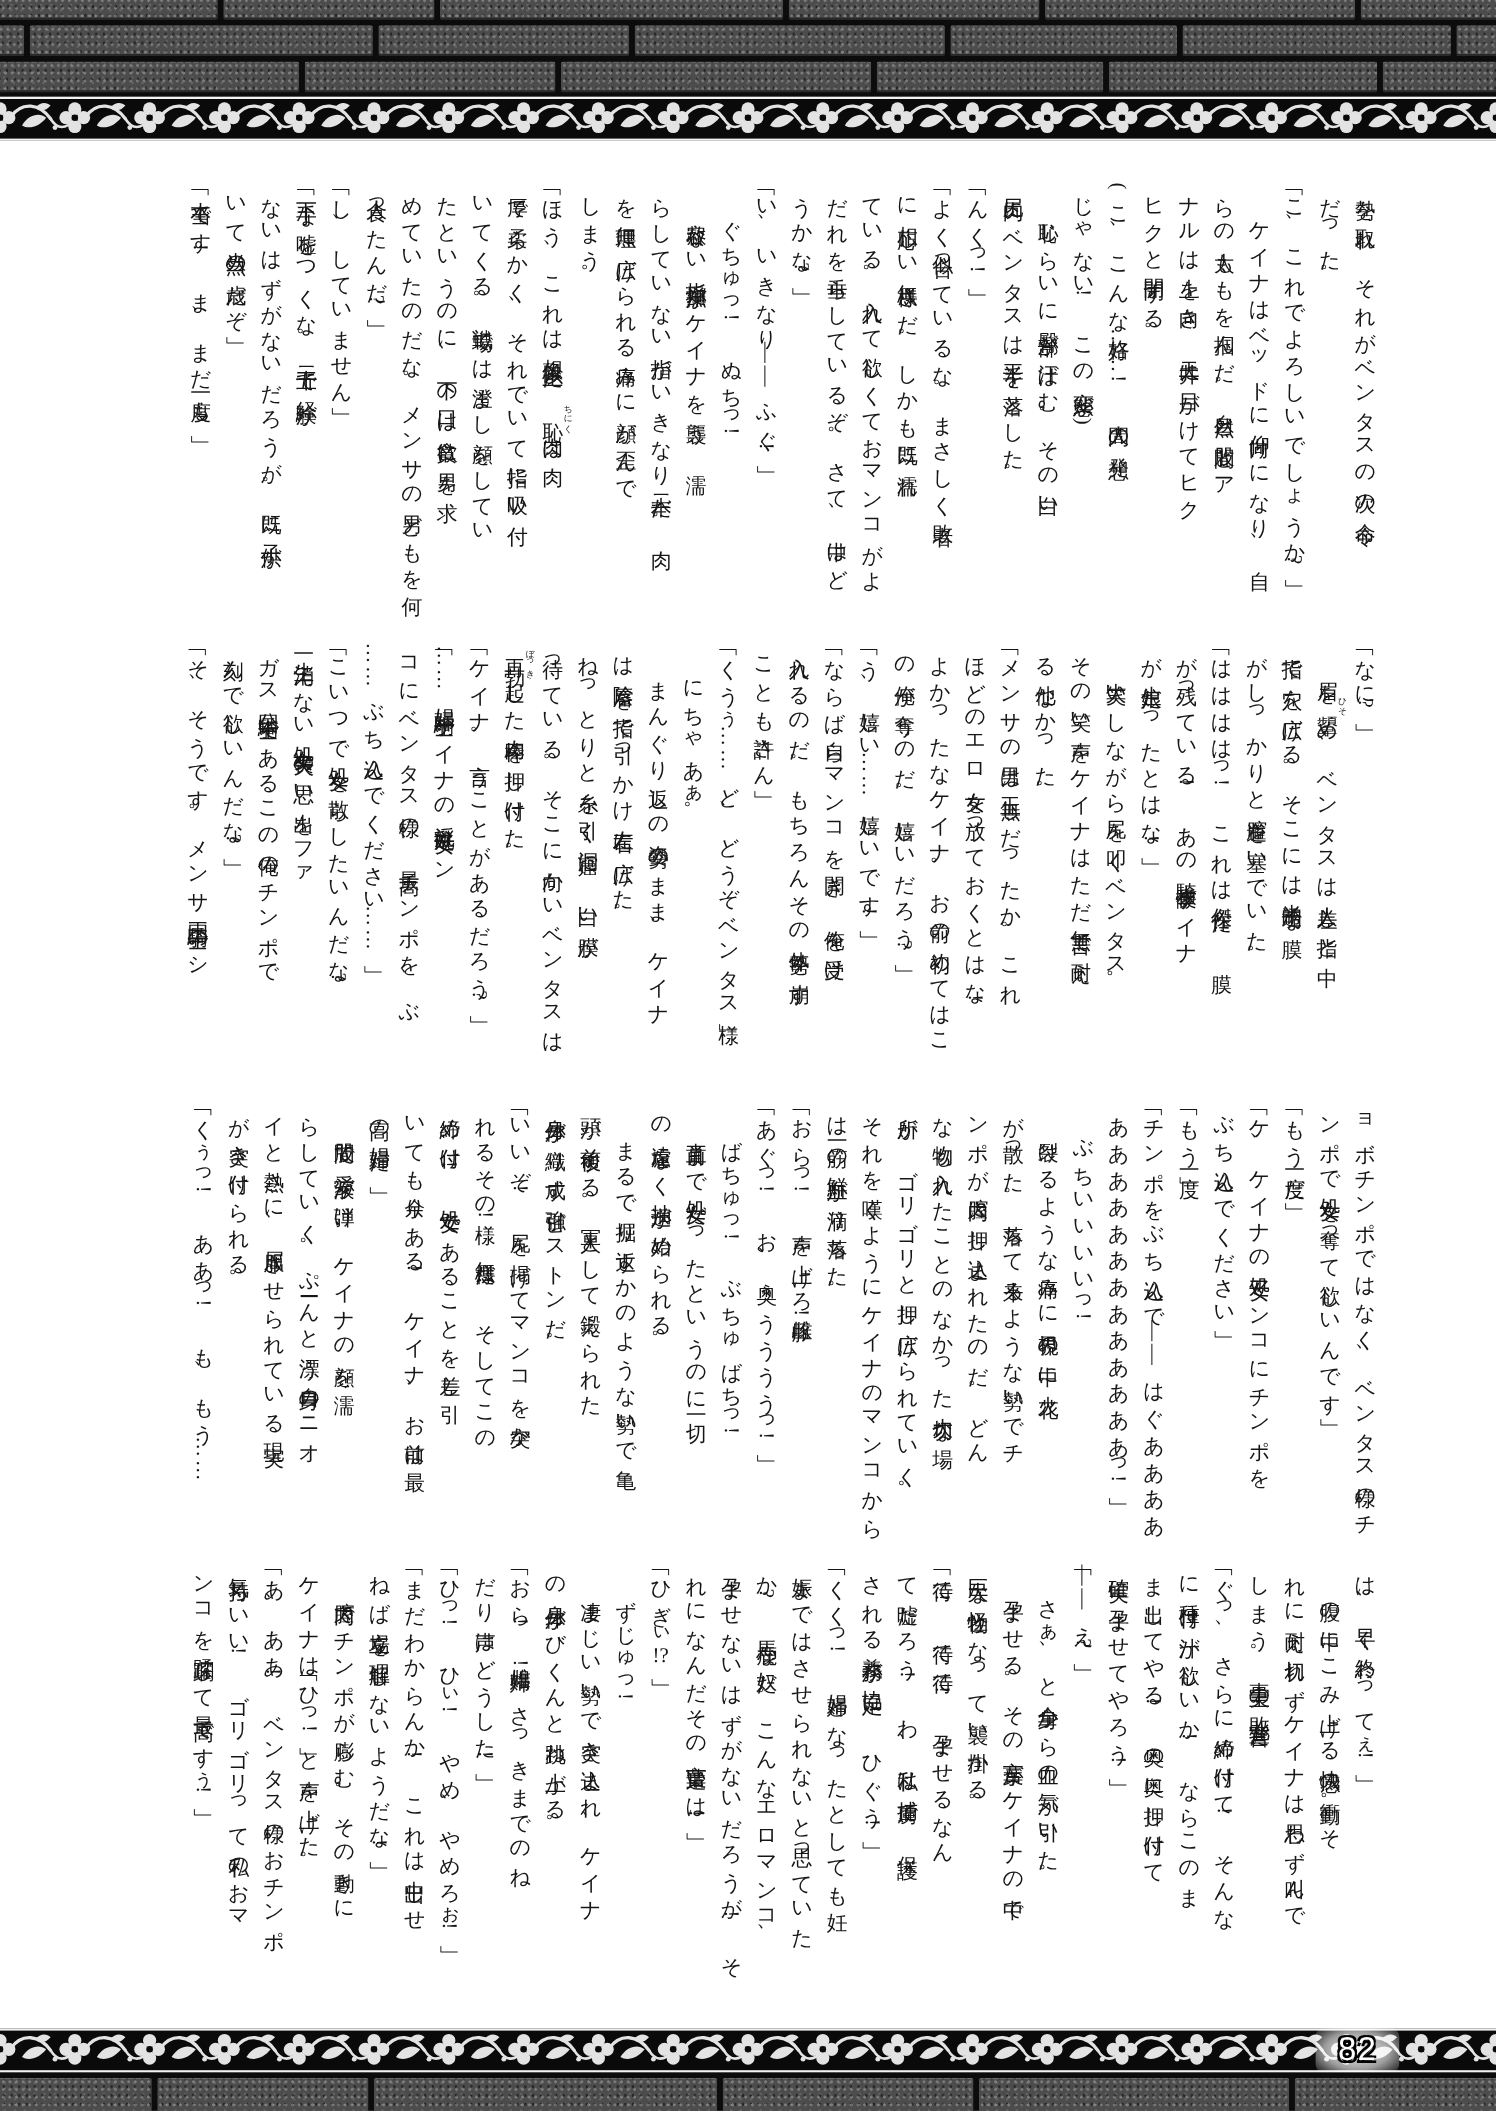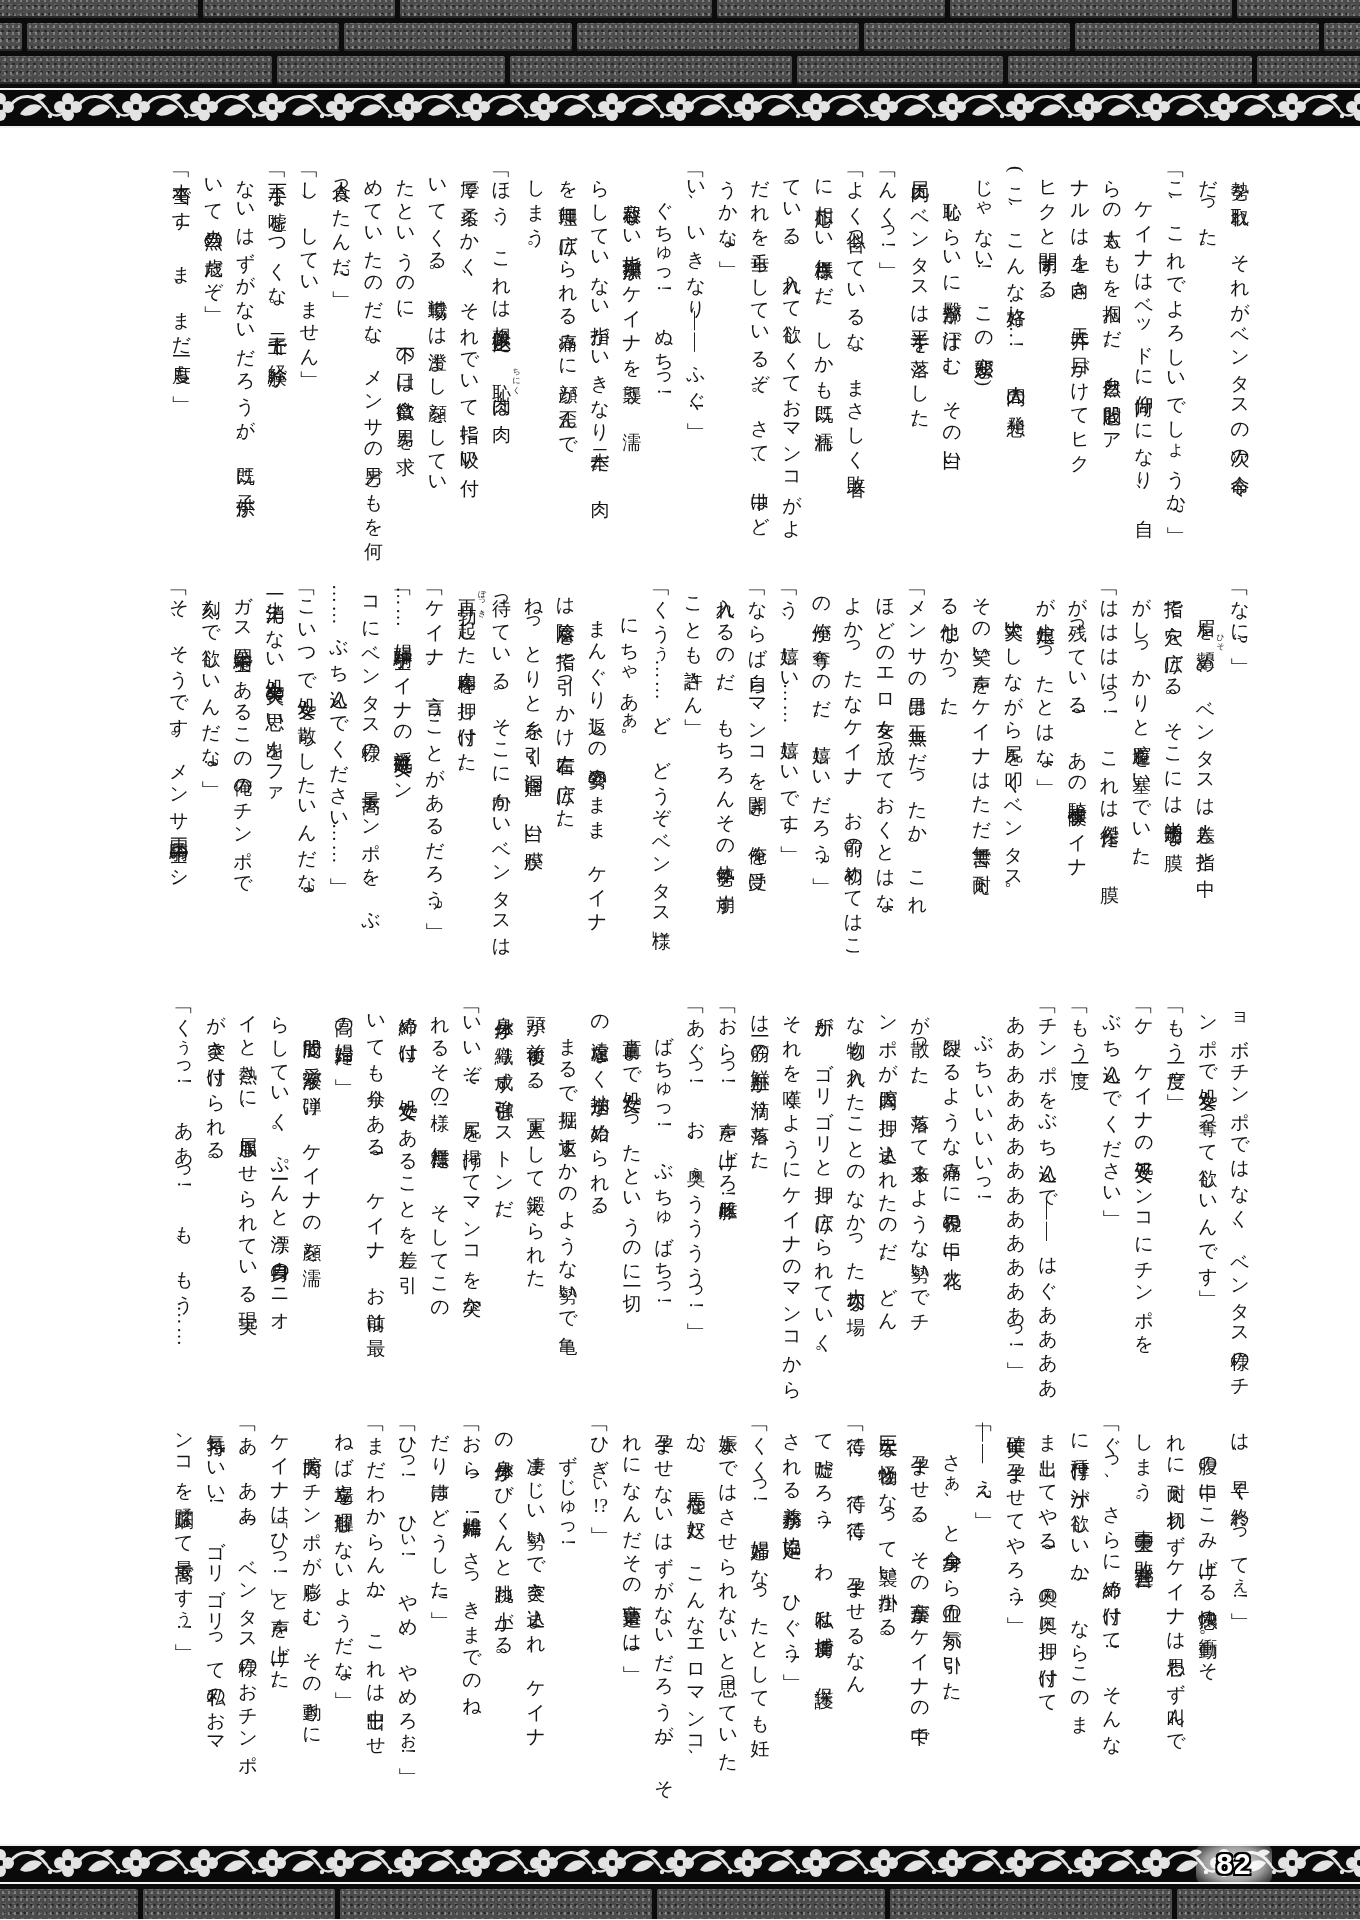--- a/index.html
+++ b/index.html
@@ -41,21 +41,21 @@
   .ornament svg{display:block;width:1360px;height:36px;}
   .page-number-badge{
     position:absolute;top:-4px;right:88px;
     width:76px;height:44px;
     border-radius:10px;
     background:radial-gradient(ellipse at 50% 50%, rgba(255,255,255,.97) 0%, rgba(255,255,255,.6) 55%, rgba(255,255,255,0) 100%);
     display:flex;align-items:center;justify-content:center;
   }
   .page-number{
     font-family:"Liberation Sans","DejaVu Sans",sans-serif;
-    font-weight:bold;font-size:30px;color:#ffffff;
+    font-weight:normal;font-size:30px;color:#ffffff;
     text-shadow:-2px -2px 0 #000, 2px -2px 0 #000, -2px 2px 0 #000, 2px 2px 0 #000, 0 0 3px #000;
     letter-spacing:1px;
   }
   
   .content{
     box-sizing:border-box;
     height:1716px;
     padding:38px 104px 0 110px;
     background:#ffffff;
   }

